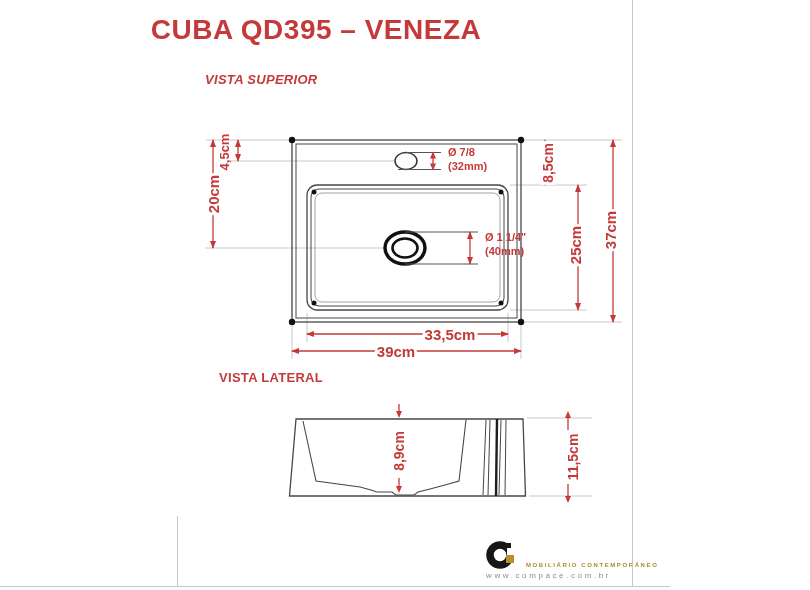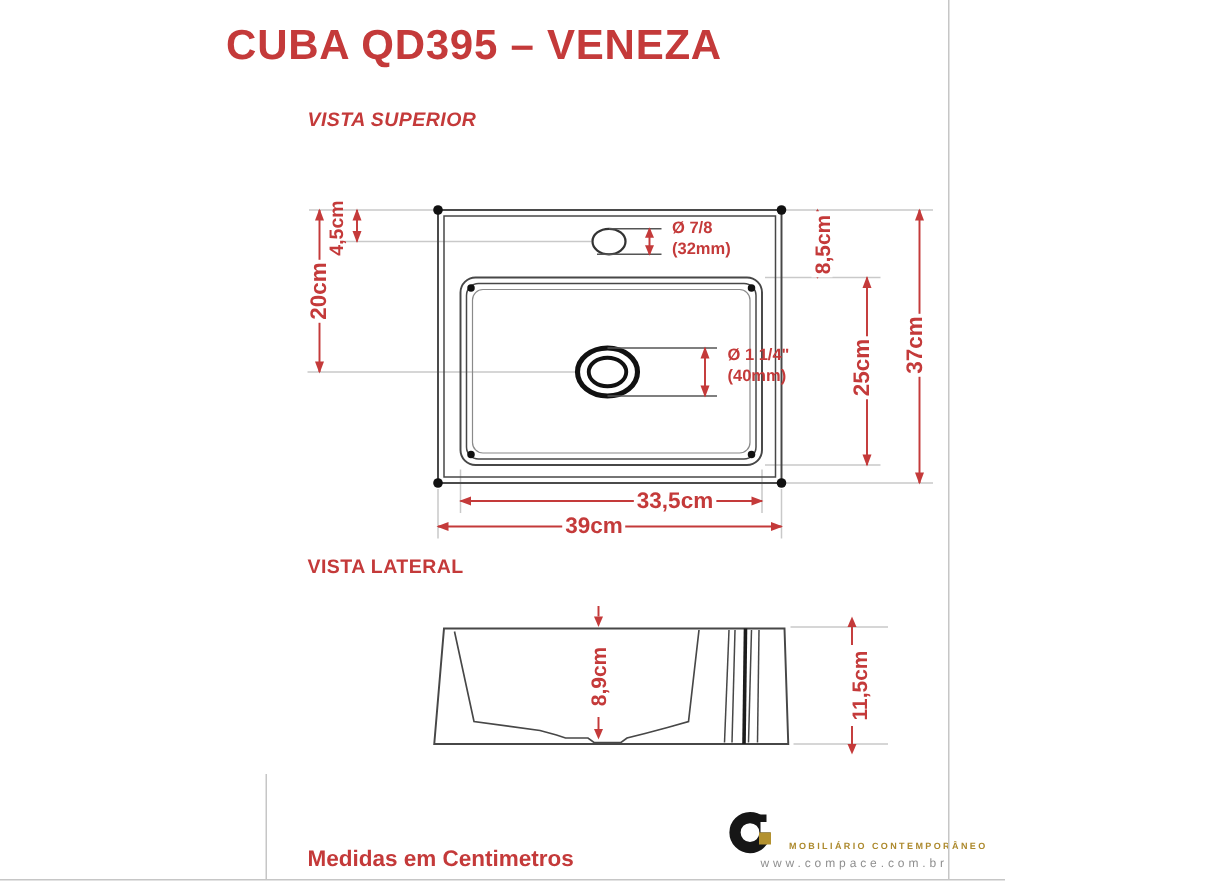--- a/index.html
+++ b/index.html
@@ -42,21 +42,21 @@
   .logo-name {
     position:absolute; left:38px; top:1px; font-size:20px; font-weight:bold;
     color:#161616; letter-spacing:0.5px;
   }
   .logo-tagline {
     position:absolute; left:40px; top:25px; font-size:6px; font-weight:bold;
     color:#AD8A2E; letter-spacing:1.6px; white-space:nowrap;
   }
   .logo-site {
     position:absolute; left:0px; top:34px; width:146px; font-size:8px;
-    color:#8f8f8f; letter-spacing:2.6px; white-space:nowrap;text-align:right;
+    color:#8f8f8f; letter-spacing:2.6px; white-space:nowrap;
   }
 </style>
 </head>
 <body>
 
 <div id="canvas">
 
   <svg id="linework" width="810" height="590" viewBox="0 0 810 590">
 
     <g>
@@ -180,21 +180,21 @@
         <line x1="568" y1="418" x2="568" y2="430"></line>
         <line x1="568" y1="484" x2="568" y2="496"></line>
         <polygon points="568,503 565,496 571,496" stroke="none"></polygon>
       </g>
     </g>
   </svg>
 
   <div class="page-title">CUBA QD395 – VENEZA</div>
 
   <div class="view-label" style="left:205px; top:72px;font-style:italic;">VISTA SUPERIOR</div>
-  <div class="view-label" style="left:205px; top:370px;">VISTA LATERAL</div>
+  <div class="view-label" style="left:219px; top:370px;">VISTA LATERAL</div>
 
   <div class="vlabel fs13" style="left:224px; top:152px; background:transparent;">4,5cm</div>
   <div class="vlabel fs15" style="left:213px; top:194px;">20cm</div>
   <div class="vlabel fs14" style="left:548px; top:163px;">8,5cm</div>
   <div class="vlabel fs15" style="left:575px; top:245px;">25cm</div>
   <div class="vlabel fs15" style="left:610px; top:230px;">37cm</div>
   <div class="hlabel fs15" style="left:406px; top:334px;margin-left:44px;">33,5cm</div>
   <div class="hlabel fs15" style="left:396px; top:351px;">39cm</div>
 
   <div class="hole-label" style="left:448px; top:146px;">
@@ -202,21 +202,20 @@
     <div>(32mm)</div>
   </div>
   <div class="hole-label" style="left:485px; top:231px;">
     <div>Ø 1 1/4"</div>
     <div>(40mm)</div>
   </div>
 
   <div class="vlabel fs14" style="left:399px; top:451px;">8,9cm</div>
   <div class="vlabel fs14" style="left:573px; top:457px;">11,5cm</div>
 
-  <div class="footer-note">Medidas em Centimetros</div>
 
   <div class="logo">
     <svg class="logo-mark" width="30" height="30" viewBox="0 0 30 30">
       <circle cx="14" cy="15" r="10" fill="none" stroke="#161616" stroke-width="7.5"></circle>
       <rect x="21" y="6" width="9" height="9" fill="#ffffff"></rect>
       <rect x="20" y="15" width="8" height="8" fill="#B3912F"></rect>
       <rect x="17" y="3" width="8" height="5" fill="#161616"></rect>
     </svg>
     <div class="logo-tagline">MOBILIÁRIO CONTEMPORÂNEO</div>
     <div class="logo-site">www.compace.com.br</div>

